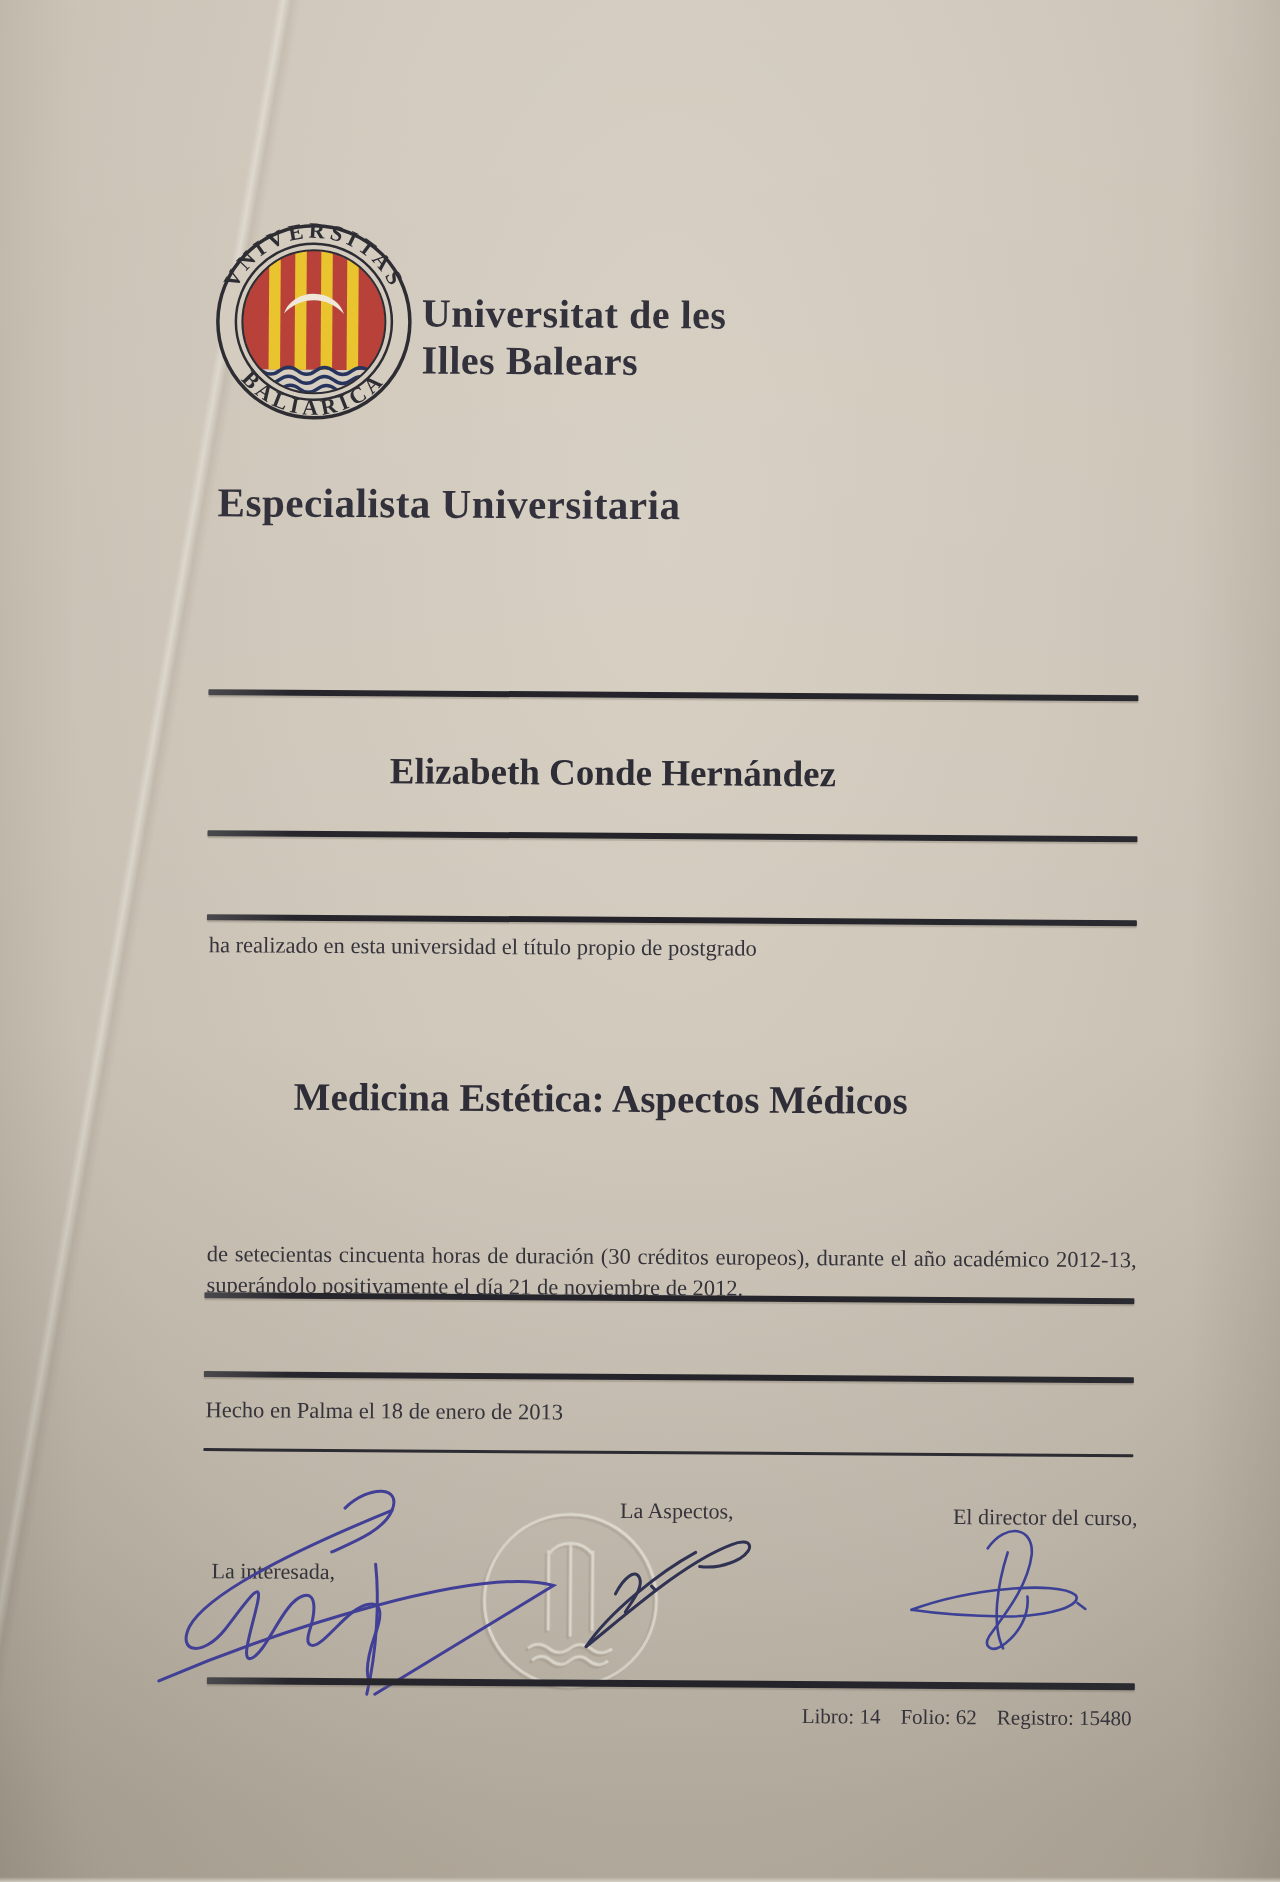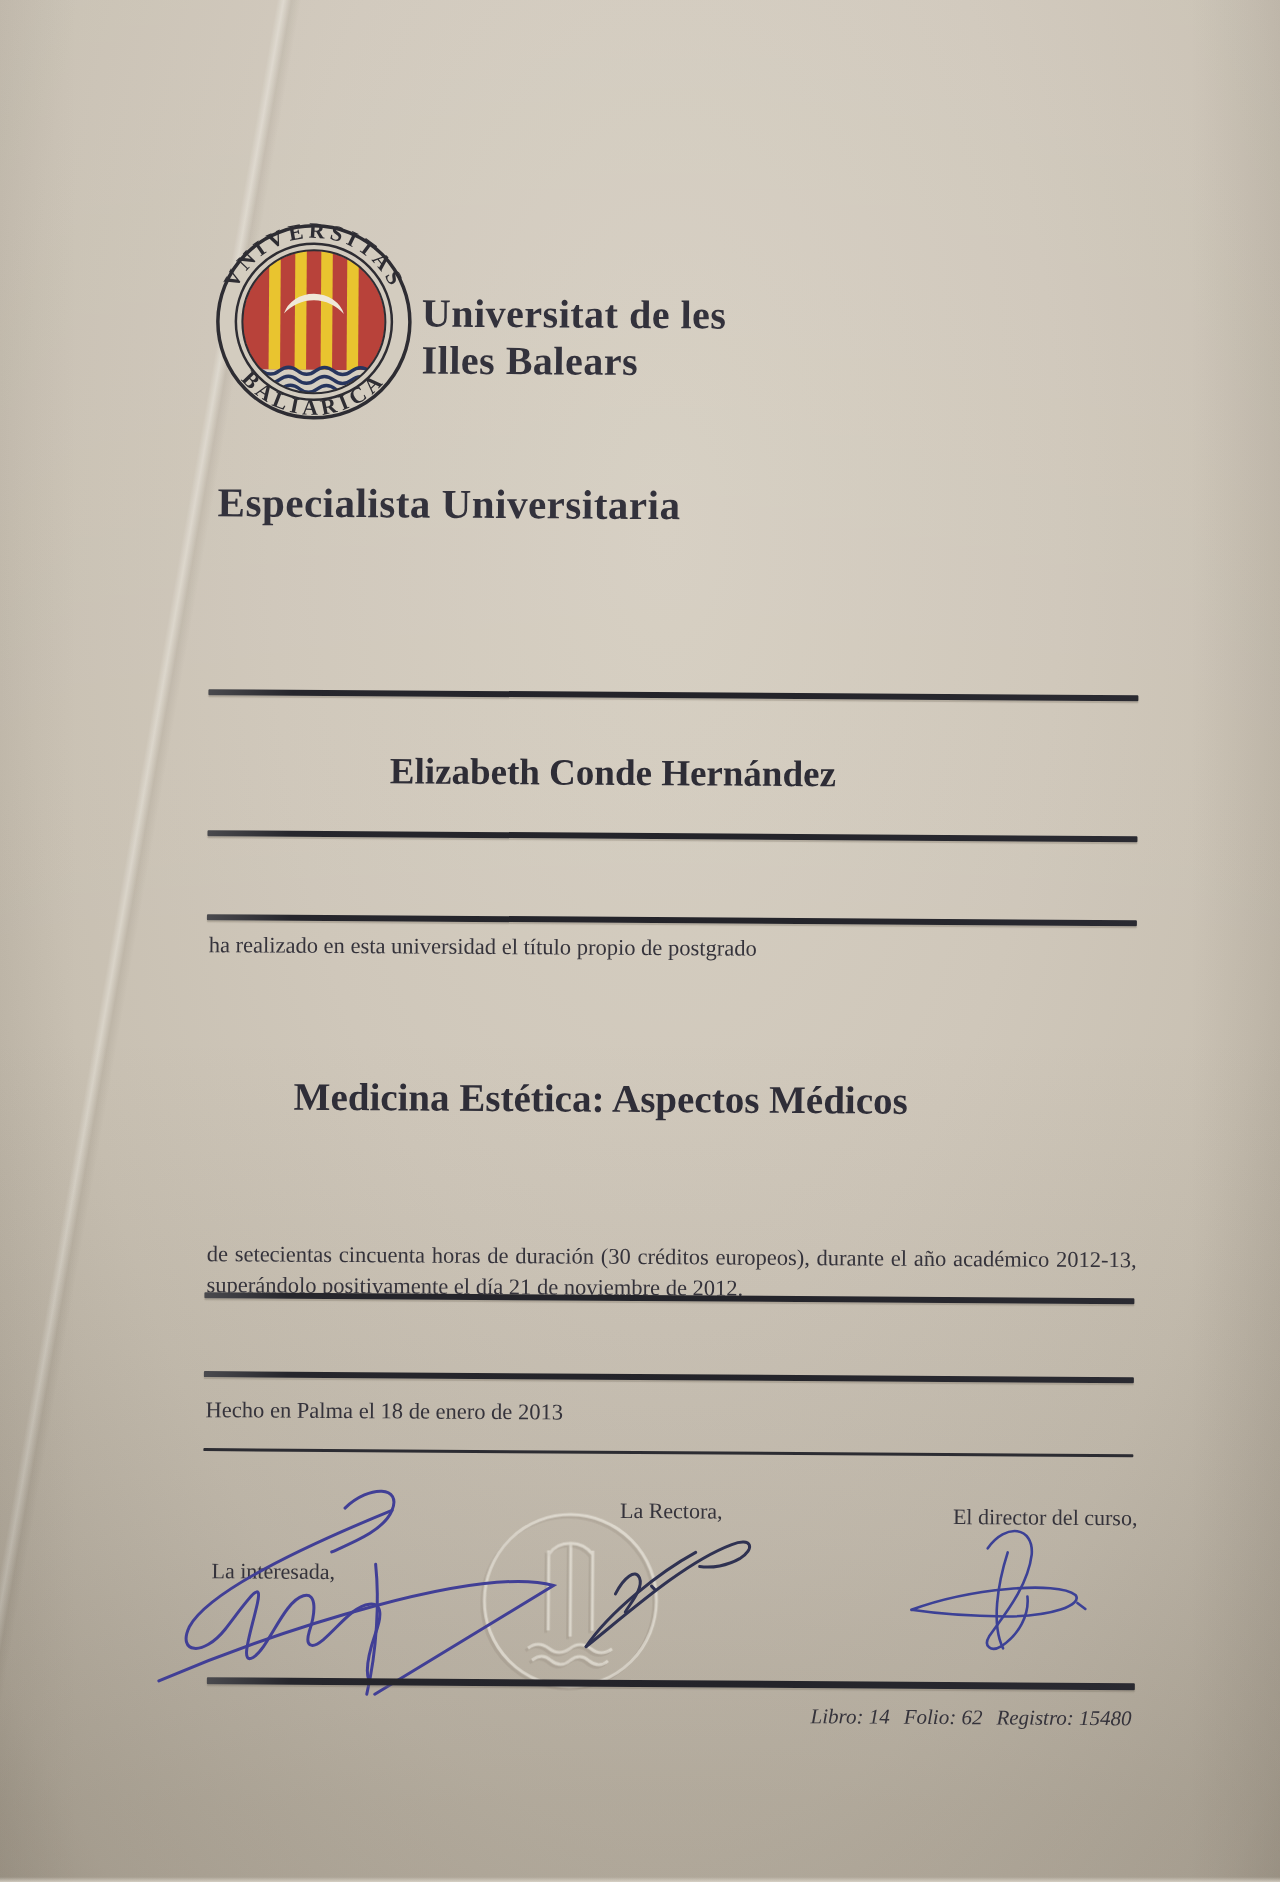--- a/index.html
+++ b/index.html
@@ -19,21 +19,21 @@
   .rule{position:absolute;height:6px;background:linear-gradient(to right,#4a4a4e 0%,#26262c 9%,#232329 55%,#2a2a31 100%);border-radius:1px;box-shadow:0 2px 1px rgba(120,112,98,0.35);}
   .rule.thin{height:2.5px;background:#2c2c32;box-shadow:none;}
   .univ-name{font-size:40px;font-weight:bold;color:#33323c;line-height:47px;letter-spacing:0.5px;}
   .h-degree{font-size:41px;font-weight:bold;color:#33323c;letter-spacing:0.5px;}
   .h-name{font-size:37px;font-weight:bold;color:#2e2d36;}
   .h-program{font-size:39px;font-weight:bold;color:#2f2e38;}
   .body-text{font-size:22.5px;color:#35333b;}
   .para{line-height:31px;text-align:justify;}
   .sig-label{font-size:22px;color:#35333b;}
   .registry{font-size:21px;color:#35333b;}
-  .registry span{margin-left:14px;font-style:italic;}
+  .registry span{margin-left:20px;}
   #emboss{filter:blur(0.7px);opacity:0.85;}
   .center-box{text-align:center;}
 </style>
 </head>
 <body>
 
 <div id="photo">
   <div class="tilt">
 
     <svg class="abs" style="left:216px;top:220px;" width="200" height="200" viewBox="0 0 200 200">
@@ -90,21 +90,21 @@
     <div class="abs body-text para" style="left:215px;top:1237px;width:930px;">de setecientas cincuenta horas de duración (30 créditos europeos), durante el año académico 2012-13, superándolo positivamente el día 21 de noviembre de 2012.</div>
 
     <div class="rule" style="left:213px;top:1291px;width:930px;"></div>
     <div class="rule" style="left:213px;top:1370px;width:930px;"></div>
 
     <div class="abs body-text" style="left:215px;top:1396px;">Hecho en Palma el 18 de enero de 2013</div>
 
     <div class="rule thin" style="left:213px;top:1447px;width:930px;"></div>
 
     <div class="abs sig-label" style="left:222px;top:1557px;">La interesada,</div>
-    <div class="abs sig-label" style="left:630px;top:1494px;">La Rectora,</div>
+    <div class="abs sig-label" style="left:630px;top:1494px;">La Aspectos,</div>
     <div class="abs sig-label" style="left:963px;top:1498px;">El director del curso,</div>
 
     <svg id="emboss" class="abs" style="left:488px;top:1506px;" width="184" height="184" viewBox="0 0 184 184">
       <g fill="none" stroke="rgba(100,88,72,0.16)" stroke-width="3" transform="translate(-1.5,1.5)">
         <circle cx="92" cy="92" r="86"></circle>
         <path d="M70,42 V122 M92,34 V128 M114,42 V122 M70,46 A26,24 0 0 1 114,46"></path>
         <path d="M50,140 q10,-8 21,0 q10,8 21,0 q10,-8 21,0 q10,8 21,0"></path>
         <path d="M54,152 q10,-8 19,0 q10,8 19,0 q10,-8 19,0 q10,8 19,0"></path>
       </g>
       <g fill="none" stroke="rgba(255,253,246,0.55)" stroke-width="3" transform="translate(1,-1)">

